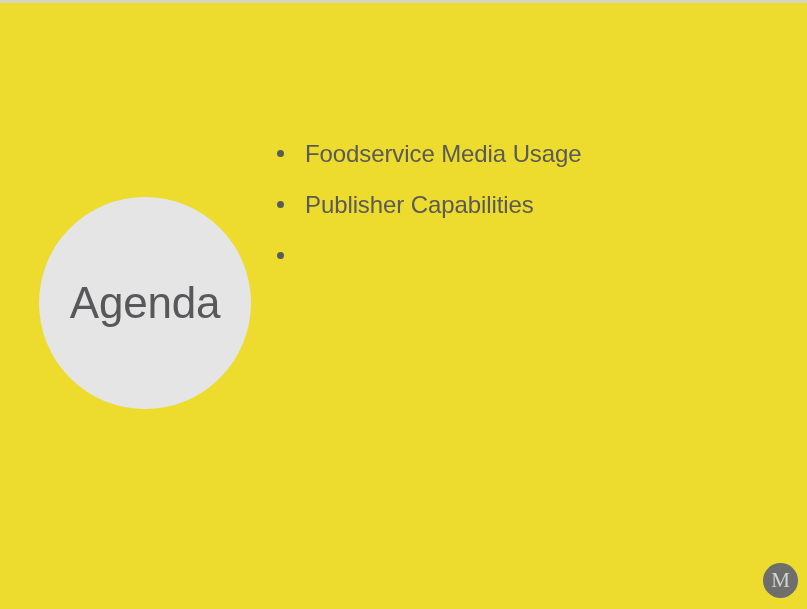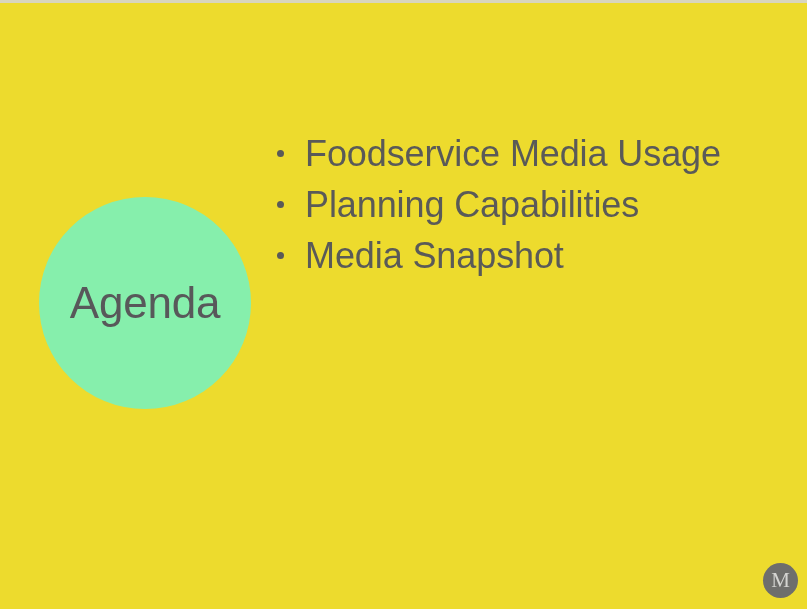--- a/index.html
+++ b/index.html
@@ -34,21 +34,21 @@
   }
 
   
   .agenda-circle {
     position: absolute;
     left: 39px;
     top: 197px;
     width: 212px;
     height: 212px;
     border-radius: 50%;
-    background: #86efac;
+    background: #e5e5e5;
     display: flex;
     align-items: center;
     justify-content: center;
   }
 
   .agenda-label {
     font-family: "Liberation Sans", sans-serif;
     font-size: 44px;
     font-weight: 400;
     letter-spacing: -0.2px;
@@ -80,21 +80,21 @@
     flex: 0 0 auto;
     width: 7px;
     height: 7px;
     border-radius: 50%;
     background: #5A5A58;
     margin-right: 0;
   }
 
   .item-text {
     font-family: "Liberation Sans", sans-serif;
-    font-size: 36px;
+    font-size: 24px;
     font-weight: 400;
     color: #5A5A58;
     line-height: 1;
     margin-left: 21px;
     letter-spacing: -0.1px;
   }
 
   
   .logo-badge {
     position: absolute;
@@ -133,26 +133,25 @@
 
     <li class="agenda-item">
       <span class="bullet-dot"></span>
       <span class="item-text">Foodservice Media Usage</span>
     </li>
 
 
 
     <li class="agenda-item">
       <span class="bullet-dot"></span>
-      <span class="item-text">Planning Capabilities</span>
+      <span class="item-text">Publisher Capabilities</span>
     </li>
 
     <li class="agenda-item">
       <span class="bullet-dot"></span>
-      <span class="item-text">Media Snapshot</span>
     </li>
 
   </ul>
 
   <div class="logo-badge">
     <span class="logo-mark">M</span>
   </div>
 
 </div>
 

